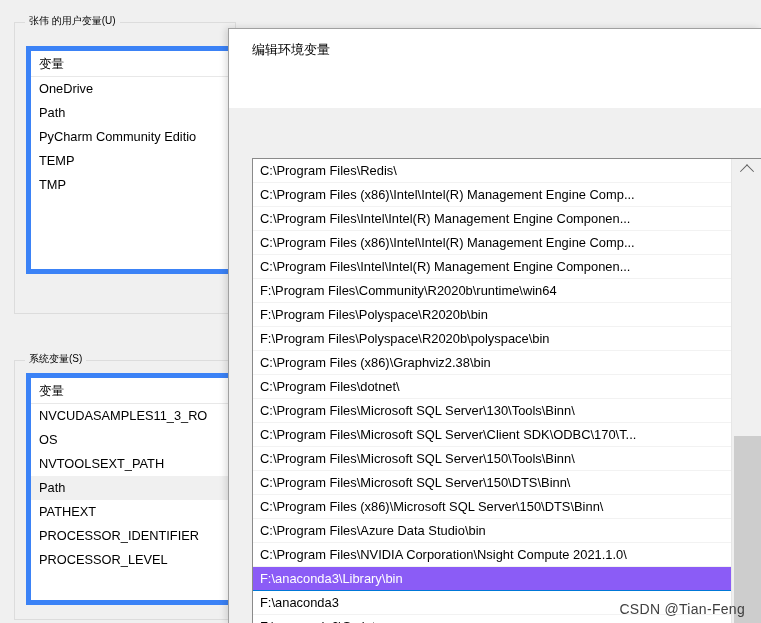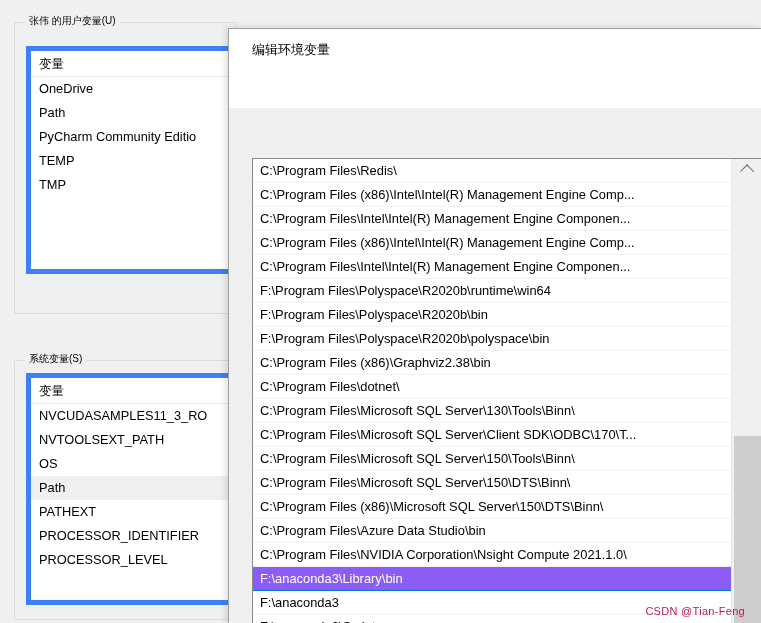--- a/index.html
+++ b/index.html
@@ -184,22 +184,22 @@
     position: absolute;
     left: 2px;
     width: 27px;
     background: #cdcdcd;
   }
 
   .watermark {
     position: absolute;
     right: 16px;
     bottom: 6px;
-    font-size: 11px;
-    color: #be185d;
+    font-size: 14px;
+    color: #404040;
     white-space: nowrap;
     letter-spacing: 0.3px;
   }
 </style>
 </head>
 <body>
 
 <div id="root">
 
   <div class="bg-window">
@@ -215,22 +215,22 @@
       <div class="var-row">TEMP</div>
       <div class="var-row">TMP</div>
     </div>
 
     <div class="groupbox" style="left:14px; top:360px; width:220px; height:258px;">
       <div class="groupbox-label">系统变量(S)</div>
     </div>
     <div class="var-list" style="left:26px; top:373px; width:208px; height:222px;">
       <div class="var-header">变量</div>
       <div class="var-row">NVCUDASAMPLES11_3_RO</div>
+      <div class="var-row">OS</div>
       <div class="var-row">NVTOOLSEXT_PATH</div>
-      <div class="var-row">OS</div>
       <div class="var-row sel">Path</div>
       <div class="var-row">PATHEXT</div>
       <div class="var-row">PROCESSOR_IDENTIFIER</div>
       <div class="var-row">PROCESSOR_LEVEL</div>
     </div>
   </div>
 
   <div class="dialog">
 
     <div class="dialog-titlebar">
@@ -240,21 +240,21 @@
     <div class="dialog-body">
 
       <div class="path-listbox">
 
         <div class="path-rows">
           <div class="path-row">C:\Program Files\Redis\</div>
           <div class="path-row">C:\Program Files (x86)\Intel\Intel(R) Management Engine Comp...</div>
           <div class="path-row">C:\Program Files\Intel\Intel(R) Management Engine Componen...</div>
           <div class="path-row">C:\Program Files (x86)\Intel\Intel(R) Management Engine Comp...</div>
           <div class="path-row">C:\Program Files\Intel\Intel(R) Management Engine Componen...</div>
-          <div class="path-row">F:\Program Files\Polyspace\R2020b\runtime\win64</div>
+          <div class="path-row">F:\Program Files\Community\R2020b\runtime\win64</div>
           <div class="path-row">F:\Program Files\Polyspace\R2020b\bin</div>
           <div class="path-row">F:\Program Files\Polyspace\R2020b\polyspace\bin</div>
           <div class="path-row">C:\Program Files (x86)\Graphviz2.38\bin</div>
           <div class="path-row">C:\Program Files\dotnet\</div>
           <div class="path-row">C:\Program Files\Microsoft SQL Server\130\Tools\Binn\</div>
           <div class="path-row">C:\Program Files\Microsoft SQL Server\Client SDK\ODBC\170\T...</div>
           <div class="path-row">C:\Program Files\Microsoft SQL Server\150\Tools\Binn\</div>
           <div class="path-row">C:\Program Files\Microsoft SQL Server\150\DTS\Binn\</div>
           <div class="path-row">C:\Program Files (x86)\Microsoft SQL Server\150\DTS\Binn\</div>
           <div class="path-row">C:\Program Files\Azure Data Studio\bin</div>

